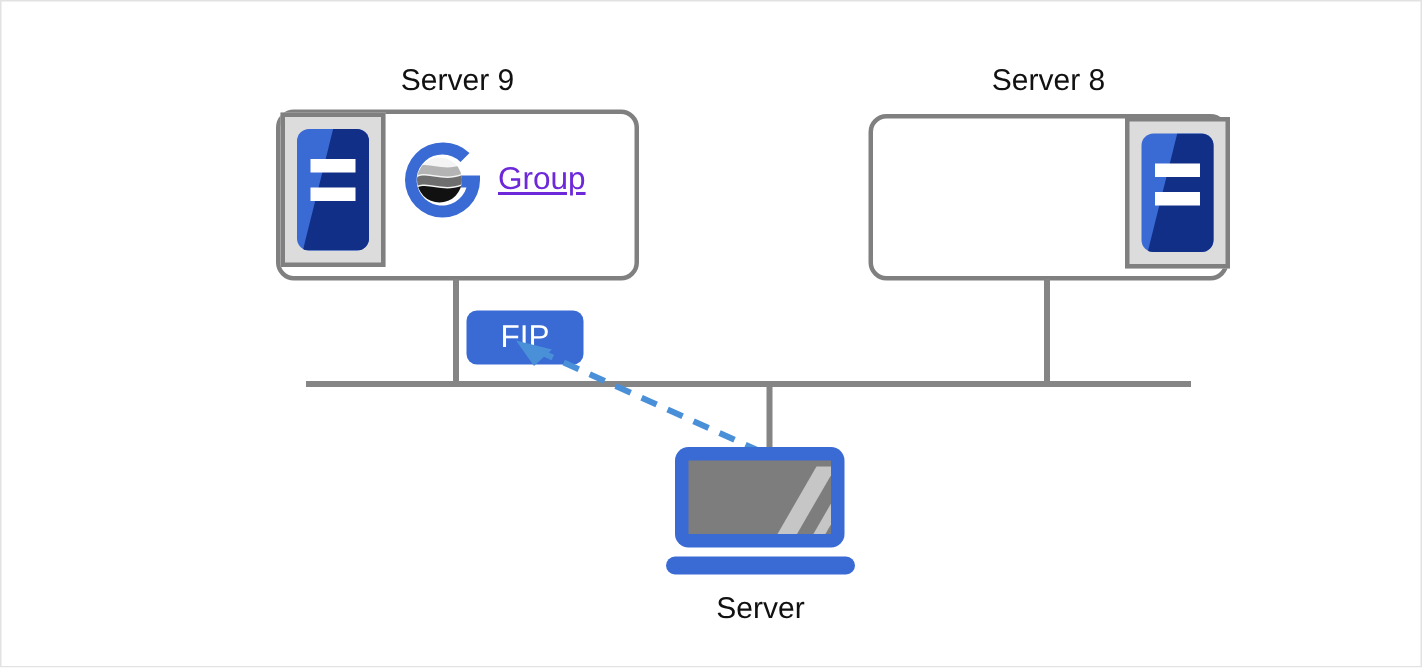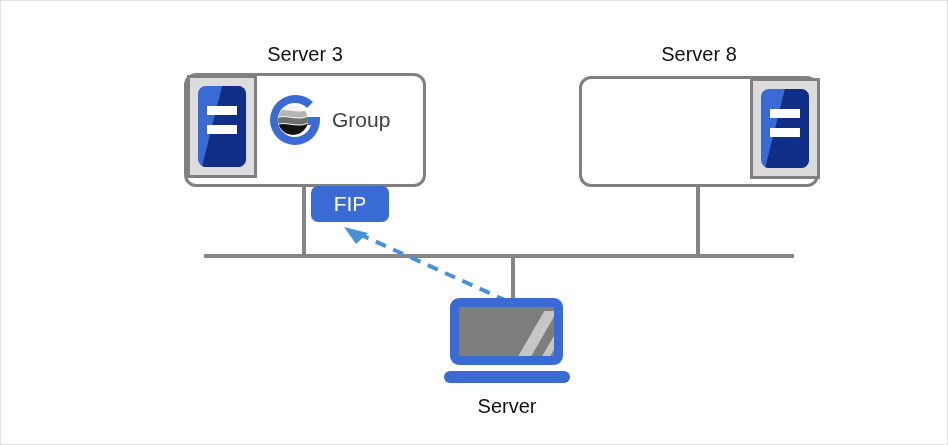--- a/index.html
+++ b/index.html
@@ -78,22 +78,23 @@
     left: 80px;
     top: 16px;
     width: 56px;
     height: 56px;
   }
   #group-label {
     position: absolute;
     left: 145px;
     top: 32px;
     font-size: 21px;
-    color: #404040;
+    color: #6d28d9;
     white-space: nowrap;
+    text-decoration: underline;
   }
 
   
   .node-title {
     position: absolute;
     font-size: 20px;
     color: #111111;
     text-align: center;
     white-space: nowrap;
   }
@@ -114,21 +115,21 @@
   }
   #bus-line    { left: 203px; top: 253px; width: 590px; }
   #drop-srv1   { left: 301px; top: 185px; height: 70px; }
   #drop-srv2   { left: 695px; top: 185px; height: 70px; }
   #drop-client { left: 510px; top: 253px; height: 48px; }
 
   
   #fip-badge {
     position: absolute;
     left: 310px;
-    top: 185px;
+    top: 206px;
     width: 78px;
     height: 36px;
     background: #3a6ad4;
     border-radius: 7px;
     color: #ffffff;
     font-size: 21px;
     line-height: 36px;
     text-align: center;
   }
 
@@ -182,21 +183,21 @@
     left: 0; top: 0;
     width: 948px; height: 445px;
     pointer-events: none;
   }
 </style>
 </head>
 <body>
 
 <div id="canvas">
 
-  <div class="node-title" id="server1-title">Server 3</div>
+  <div class="node-title" id="server1-title">Server 9</div>
 
   <div class="server-box" id="server1-box">
 
     <div class="icon-frame" id="server1-frame">
       <div class="server-glyph">
         <div class="shade"></div>
         <div class="bar bar1"></div>
         <div class="bar bar2"></div>
       </div>
     </div>

